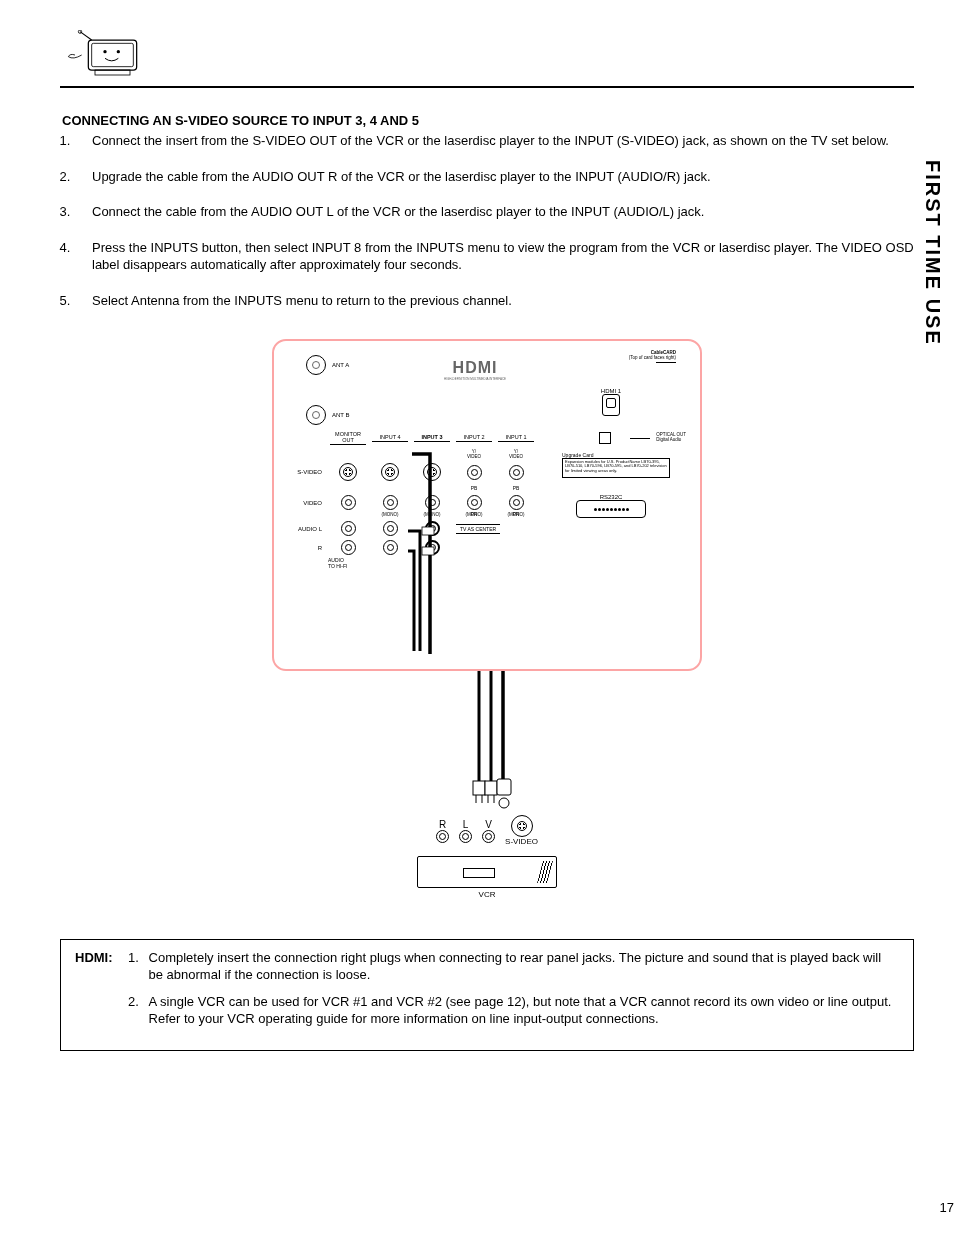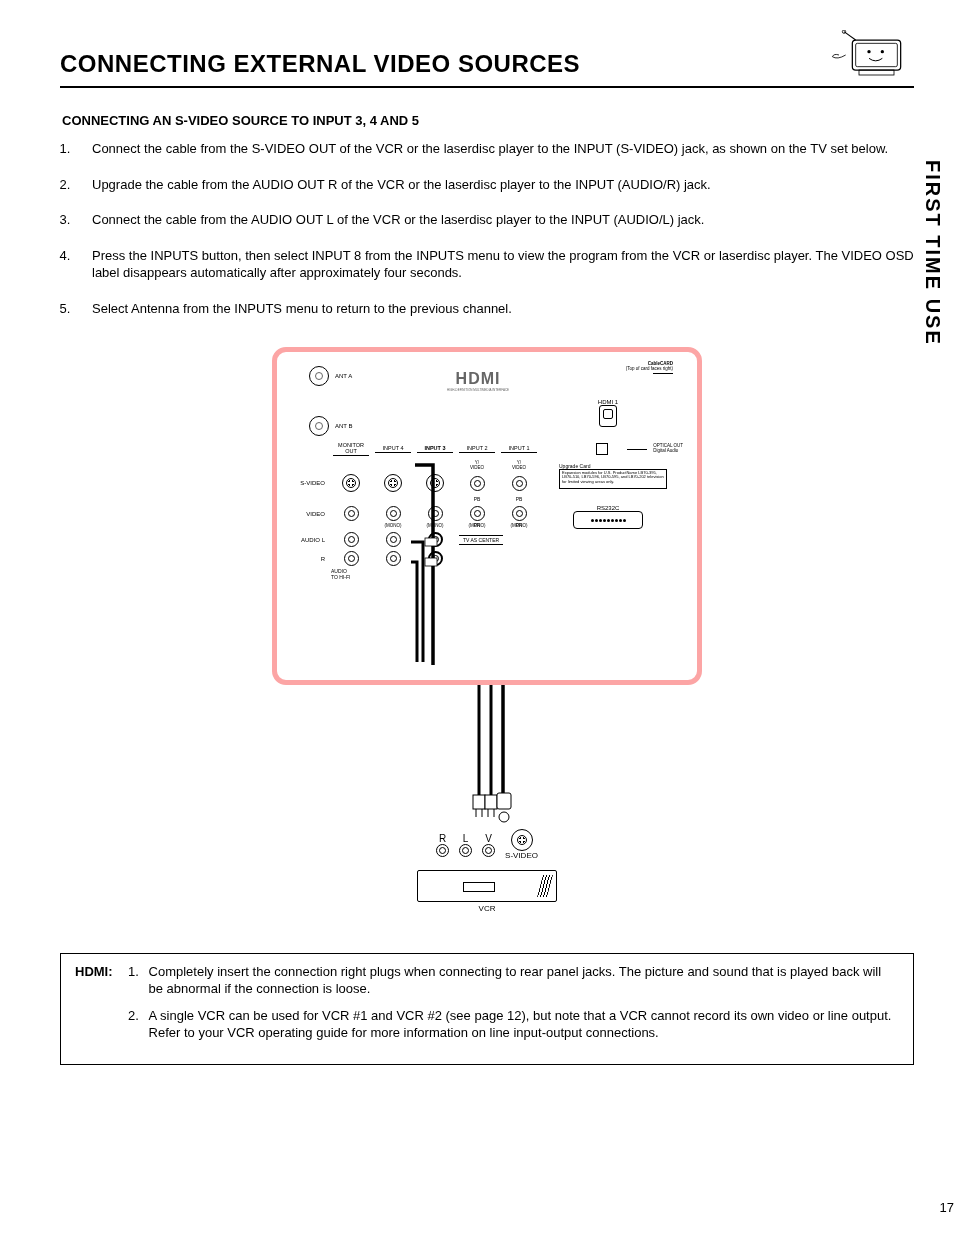--- a/index.html
+++ b/index.html
@@ -29,21 +29,21 @@
     margin-top: -20px;
   }
   .hr {
     border: none;
     border-top: 2px solid #000;
     margin-bottom: 25px;
   }
   .subheading {
     font-size: 13px;
     font-weight: bold;
-    margin-bottom: 12px;
+    margin-bottom: 4px;
     margin-left: 2px;
   }
   .steps {
     margin: 0 0 30px 0;
     padding-left: 14px;
     font-size: 13px;
     line-height: 1.35;
   }
   .steps li {
     list-style: decimal;
@@ -60,21 +60,21 @@
     font-size: 20px;
     font-weight: bold;
     letter-spacing: 2px;
   }
 
   .diagram-wrap {
     width: 430px;
     margin: 10px auto 40px auto;
   }
   .panel {
-    border: 5px solid #fca5a5;
+    border: 2px solid #fca5a5;
     border-radius: 14px;
     padding: 10px 14px 14px 14px;
     position: relative;
     font-size: 6px;
   }
   .ant {
     width: 20px; height: 20px; border: 1.2px solid #000; border-radius: 50%;
     display: inline-flex; align-items: center; justify-content: center;
     background: #fff;
   }
@@ -155,40 +155,39 @@
     text-align: right;
     font-size: 13px;
   }
 
   .lead { border-top:0.5px solid #000; width:20px; margin:1px 0; }
 </style>
 </head>
 <body>
 
 <div class="header-row">
-  <div class="title">CONNECTING EXTERNAL VIDEO SOURCES</div>
   <svg class="tv-icon" viewBox="0 0 100 60">
     <rect x="30" y="12" width="58" height="36" rx="4" fill="none" stroke="#000" stroke-width="1.5"></rect>
     <rect x="34" y="16" width="50" height="28" rx="2" fill="none" stroke="#000"></rect>
     <circle cx="50" cy="26" r="2" fill="#000"></circle>
     <circle cx="66" cy="26" r="2" fill="#000"></circle>
     <path d="M50 34 q8 6 16 0" fill="none" stroke="#000" stroke-width="1.2"></path>
     <line x1="34" y1="12" x2="20" y2="2" stroke="#000" stroke-width="1.3"></line>
     <circle cx="20" cy="2" r="2" fill="none" stroke="#000"></circle>
     <rect x="38" y="48" width="42" height="6" fill="none" stroke="#000"></rect>
     <path d="M22 30 q-10 6 -16 2 q 2 -4 8 -2" fill="none" stroke="#000" stroke-width="1"></path>
   </svg>
 </div>
 <hr class="hr">
 
 <div class="side-tab">FIRST TIME USE</div>
 
 <div class="subheading">CONNECTING AN S-VIDEO SOURCE TO INPUT 3, 4 AND 5</div>
 <ol class="steps">
-  <li>Connect the cable from the S-VIDEO OUT of the VCR or the laserdisc player to the INPUT (S-VIDEO) jack, as shown on the TV set below.</li>
+  <li>Connect the insert from the S-VIDEO OUT of the VCR or the laserdisc player to the INPUT (S-VIDEO) jack, as shown on the TV set below.</li>
   <li>Upgrade the cable from the AUDIO OUT R of the VCR or the laserdisc player to the INPUT (AUDIO/R) jack.</li>
   <li>Connect the cable from the AUDIO OUT L of the VCR or the laserdisc player to the INPUT (AUDIO/L) jack.</li>
   <li>Press the INPUTS button, then select INPUT 8 from the INPUTS menu to view the program from the VCR or laserdisc player. The VIDEO OSD label disappears automatically after approximately four seconds.</li>
   <li>Select Antenna from the INPUTS menu to return to the previous channel.</li>
 </ol>
 
 <div class="diagram-wrap">
   <div class="panel">
 
     <div style="display:flex;align-items:center;gap:6px;margin:4px 0 0 18px;">

